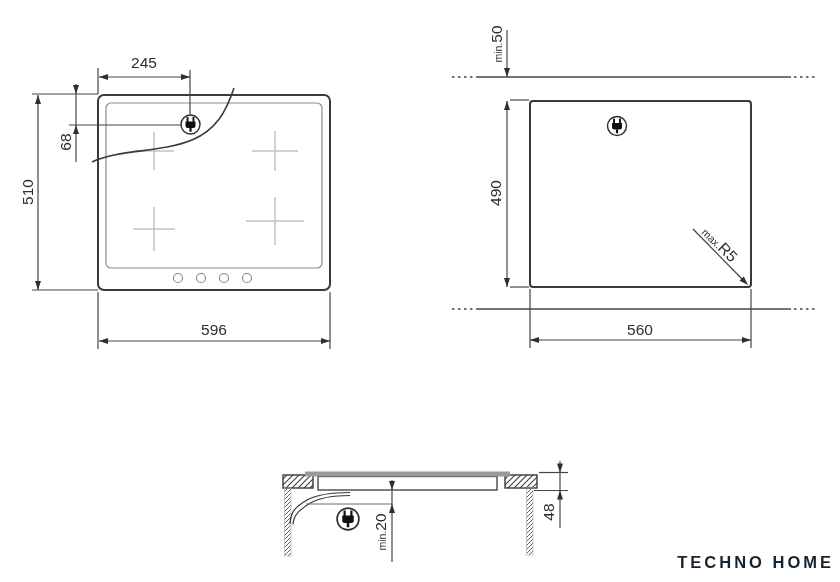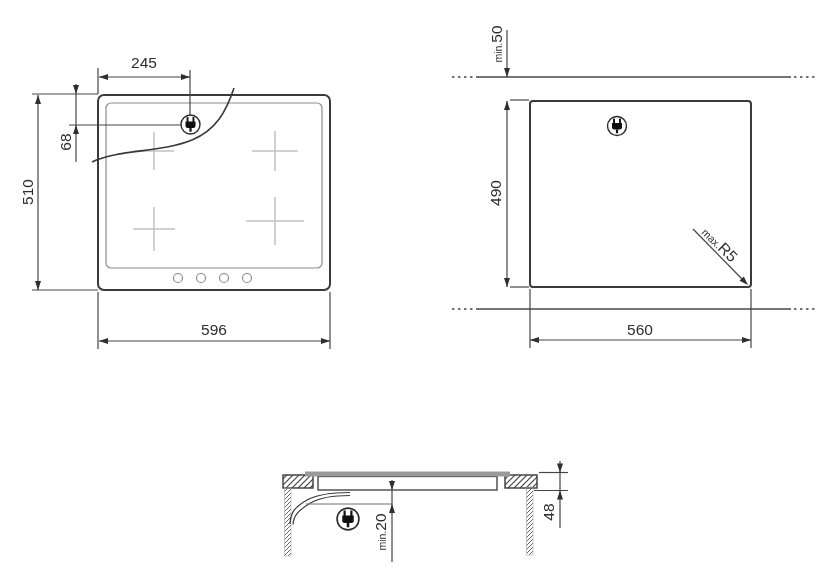--- a/index.html
+++ b/index.html
@@ -179,14 +179,15 @@
       <line class="dl" x1="534" y1="490.5" x2="568" y2="490.5"></line>
       <line class="dl" x1="560" y1="461" x2="560" y2="528"></line>
       <polygon class="ar" points="560,472.5 557,463.5 563,463.5"></polygon>
       <polygon class="ar" points="560,490.5 557,499.5 563,499.5"></polygon>
       <text class="dim" x="554" y="512" text-anchor="middle" transform="rotate(-90 554 512)">48</text>
     </g>
   </g>
 </svg>
 
 <div class="logo">
+  <div class="tagline">TECHNO HOME</div>
 </div>
 </div>
 
 </body></html>

